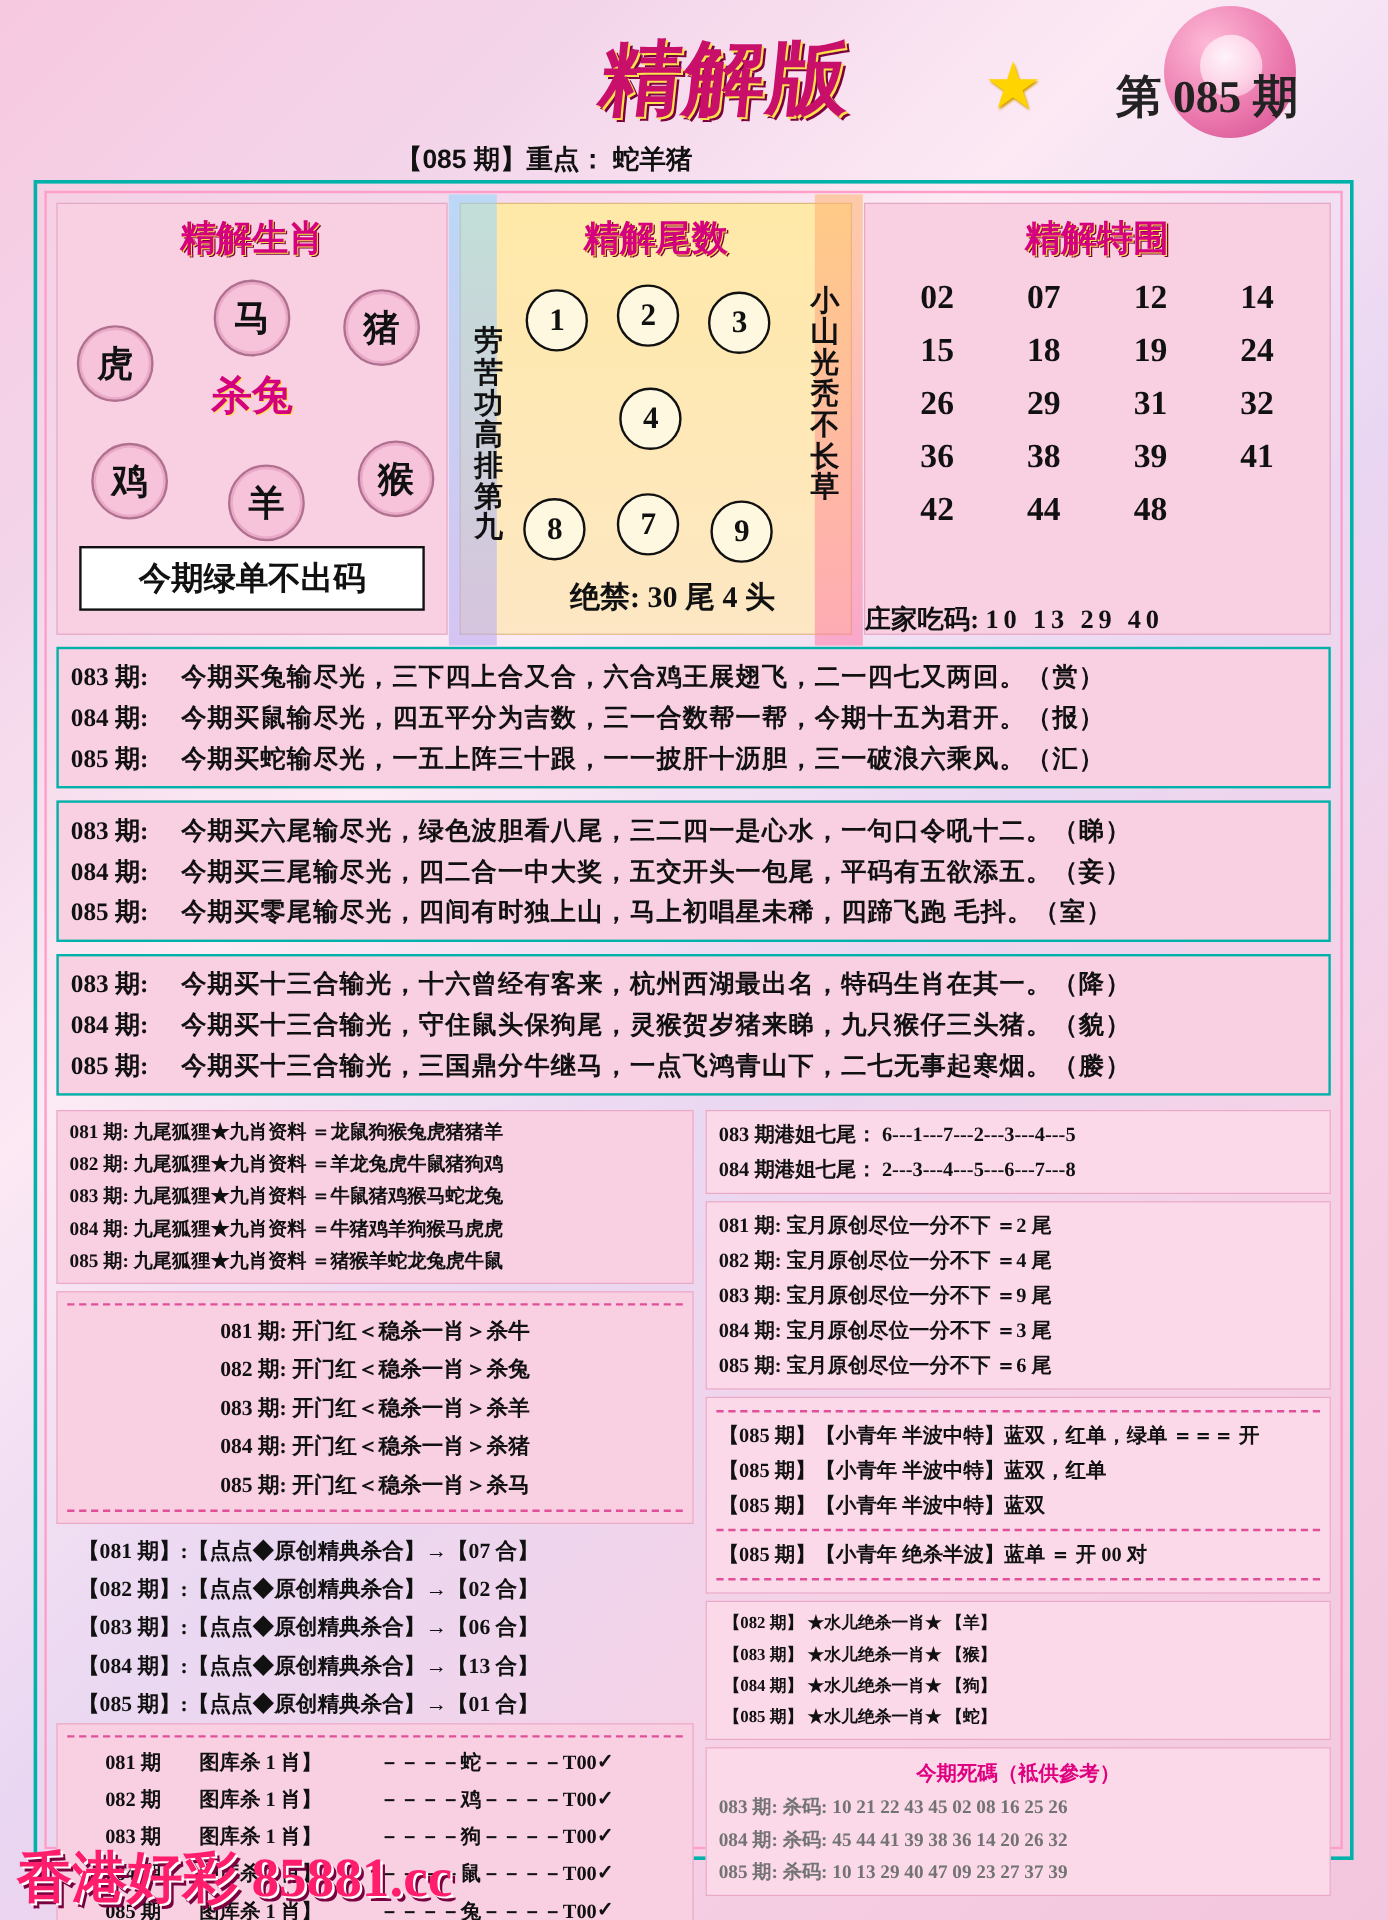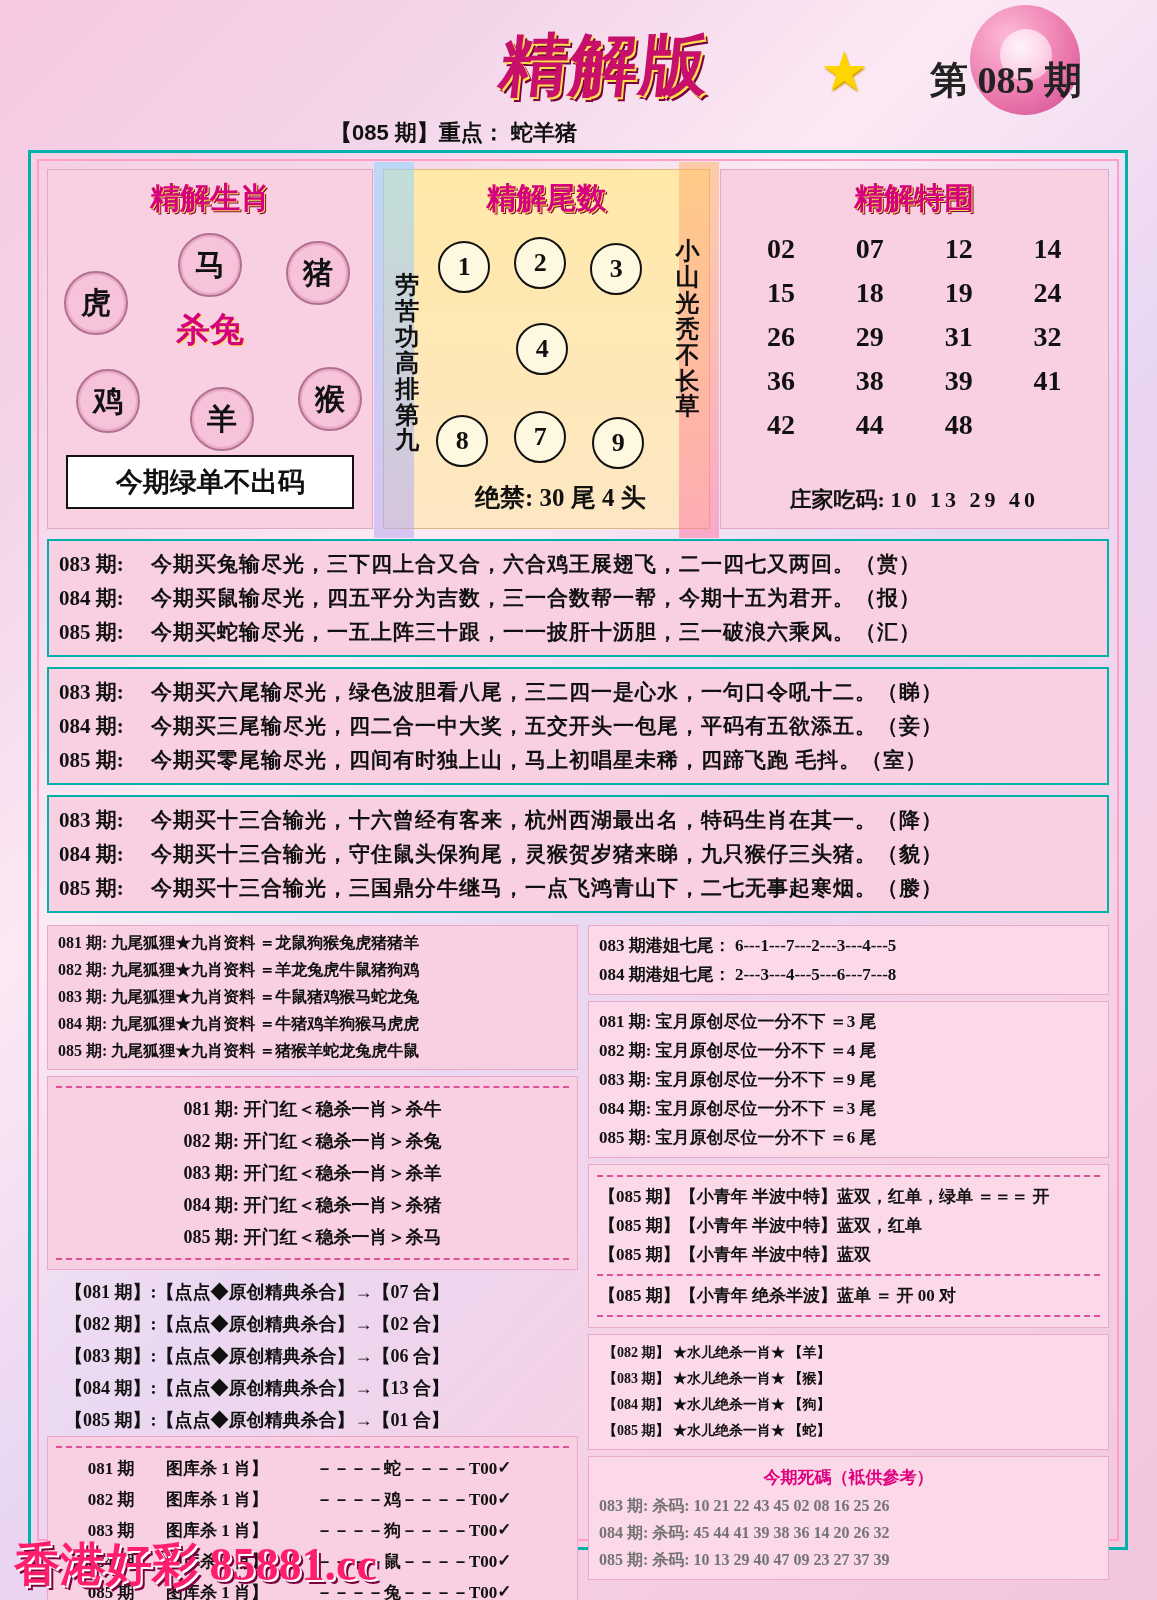--- a/index.html
+++ b/index.html
@@ -89,21 +89,21 @@
     position:absolute; right:4px; top:20px; width:34px;
     font-family:"Liberation Serif", serif; font-weight:bold; font-size:24px; color:#111;
     line-height:1.08; text-align:center;
   }
   .forbid{ text-align:center; font-size:25px; font-weight:bold; color:#111; font-family:"Liberation Serif", serif; margin-top:2px;padding-left:28px;}
 
   .p3{ width:394px; background:#f9cfe2; border:1px solid #e3a8c6; }
   .numgrid{ display:grid; grid-template-columns:repeat(4,1fr); row-gap:12px; padding:14px 16px 0 16px; }
   .numgrid span{ text-align:center; font-size:28px; font-weight:bold; color:#111; font-family:"Liberation Serif", serif;}
   .eat{
-    margin-top:44px; text-align:center; font-size:22px; font-weight:bold; color:#111; font-family:"Liberation Serif", serif;
+    margin-top:60px; font-size:22px; font-weight:bold; color:#111; font-family:"Liberation Serif", serif;
   }
   .eat b{ font-weight:bold; letter-spacing:4px; }
 
   
   .vblock{
     margin-top:10px; border:2px solid #00b2a9; background:#f9cfe2; padding:6px 10px;
   }
   .vrow{ display:flex; align-items:center; font-family:"Liberation Serif", serif; font-size:21px; color:#111; padding:3px 0; }
   .vrow .iss{ width:92px; font-weight:bold; }
   .vrow .txt{ flex:1; font-weight:bold; letter-spacing:1px; }
@@ -336,21 +336,21 @@
       </div>
     </div>
 
     <div class="bcol right">
       <div class="pink-box">
         <div class="hk-row">083 期港姐七尾： 6---1---7---2---3---4---5</div>
         <div class="hk-row">084 期港姐七尾： 2---3---4---5---6---7---8</div>
       </div>
 
       <div class="pink-box">
-        <div class="hk-row">081 期:  宝月原创尽位一分不下 ＝3 尾</div>
+        <div class="hk-row">081 期:  宝月原创尽位一分不下 ＝2 尾</div>
         <div class="hk-row">082 期:  宝月原创尽位一分不下 ＝4 尾</div>
         <div class="hk-row">083 期:  宝月原创尽位一分不下 ＝9 尾</div>
         <div class="hk-row">084 期:  宝月原创尽位一分不下 ＝3 尾</div>
         <div class="hk-row">085 期:  宝月原创尽位一分不下 ＝6 尾</div>
       </div>
 
       <div class="pink-box">
         <div class="dashed"></div>
         <div class="hk-row">【085 期】【小青年 半波中特】蓝双，红单，绿单 ＝＝＝ 开</div>
         <div class="hk-row">【085 期】【小青年 半波中特】蓝双，红单</div>

